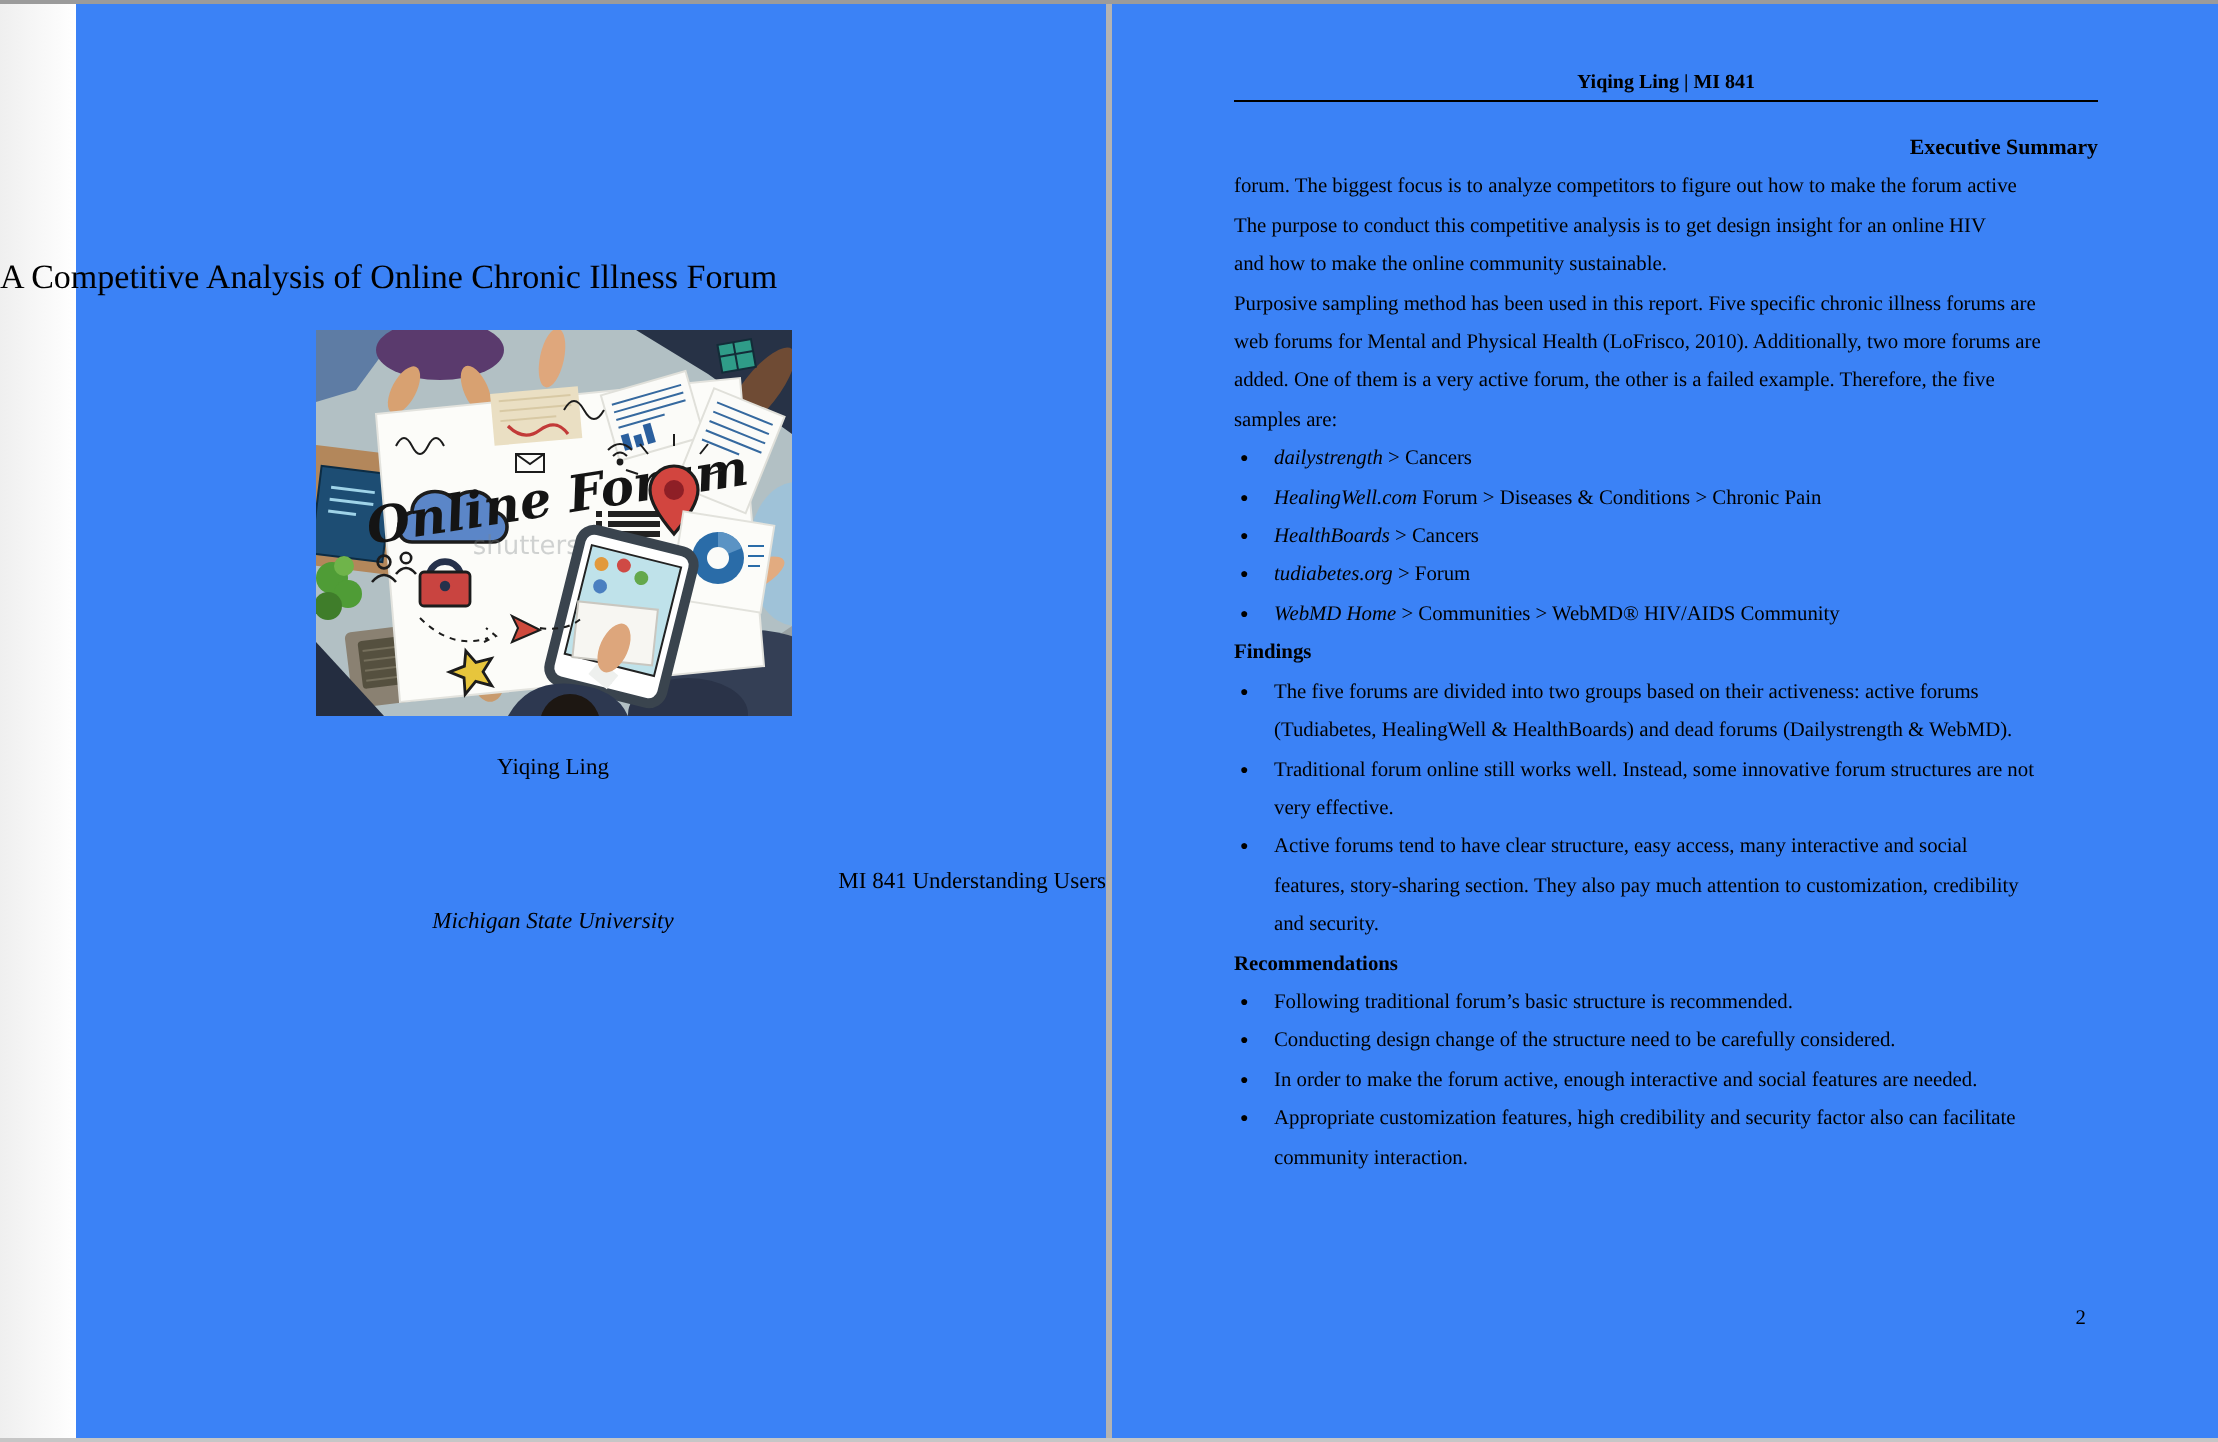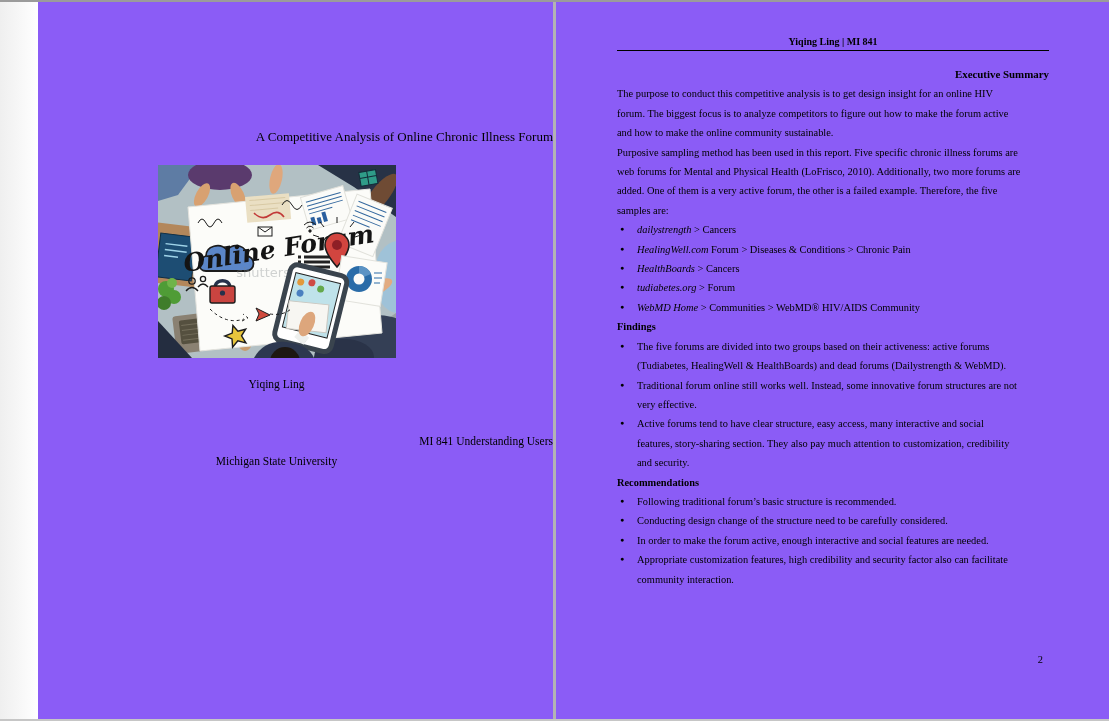--- a/index.html
+++ b/index.html
@@ -1,32 +1,32 @@
 <!DOCTYPE html>
 <html><head>
 <meta charset="utf-8">
 <style>
   html,body{margin:0;padding:0;background:#ffffff;}
   #stage{position:relative;width:1109px;height:721px;overflow:hidden;background:#ffffff;
          font-family:"Liberation Serif", serif;color:#000;}
   .edge-top{position:absolute;top:0;left:0;right:0;height:2px;background:#9b9b9b;}
   .edge-bottom{position:absolute;bottom:0;left:0;right:0;height:2px;background:#c6c6c6;}
   .divider{position:absolute;left:553px;top:0;bottom:0;width:3px;background:#b3b3b3;}
-  .page{position:absolute;top:2px;bottom:2px;background:#8b5cf6;}
+  .page{position:absolute;top:2px;bottom:2px;background:#3b82f6;}
   .page-left{left:0;width:553px;}
   .page-left::before{content:"";position:absolute;left:0;top:0;bottom:0;width:38px;
       background:linear-gradient(to right,#efefef,#ffffff);pointer-events:none;}
   .page-right{left:556px;right:0;}
   
-  .lp-title{position:absolute;top:127px;left:0;width:100%;text-align:right;
-      font-size:13px;white-space:nowrap;}
+  .lp-title{position:absolute;top:127px;left:0;width:100%;text-align:left;
+      font-size:17px;white-space:nowrap;}
   .lp-image{position:absolute;left:158px;top:163px;width:238px;height:193px;}
   .lp-author{position:absolute;top:376px;left:0;width:100%;text-align:center;font-size:11.5px;}
   .lp-course{position:absolute;top:433px;left:0;width:100%;text-align:right;font-size:11.5px;}
-  .lp-inst{position:absolute;top:453px;left:0;width:100%;text-align:center;font-size:11.5px;}
+  .lp-inst{position:absolute;top:453px;left:0;width:100%;text-align:center;font-size:11.5px;font-style:italic;}
   
   .rp-content{position:absolute;left:61px;top:33px;width:432px;
       font-size:10.4px;line-height:19.4px;}
   .rp-header{text-align:center;font-weight:bold;font-size:10px;line-height:14px;
       padding-bottom:1px;border-bottom:1.6px solid #000;}
   .rp-title{text-align:right;font-weight:bold;font-size:10.9px;margin-top:14px;line-height:19.4px;}
   .heading{font-weight:bold;white-space:nowrap;}
   .line{white-space:nowrap;}
   .bullet-row{display:flex;align-items:flex-start;}
   .bullet-marker{flex:0 0 20px;width:20px;font-size:7px;line-height:19.4px;padding-left:3px;box-sizing:border-box;}
@@ -183,22 +183,22 @@
   </div>
 
   <div class="divider"></div>
 
   <div class="page page-right">
     <div class="rp-content">
 
       <div class="rp-header">Yiqing Ling | MI 841</div>
       <div class="rp-title">Executive Summary</div>
 
+      <div class="line">forum. The biggest focus is to analyze competitors to figure out how to make the forum active</div>
       <div class="line">The purpose to conduct this competitive analysis is to get design insight for an online HIV</div>
-      <div class="line">forum. The biggest focus is to analyze competitors to figure out how to make the forum active</div>
       <div class="line">and how to make the online community sustainable.</div>
 
       <div class="line">Purposive sampling method has been used in this report. Five specific chronic illness forums are</div>
       <div class="line">web forums for Mental and Physical Health (LoFrisco, 2010). Additionally, two more forums are</div>
       <div class="line">added. One of them is a very active forum, the other is a failed example. Therefore, the five</div>
       <div class="line">samples are:</div>
 
       <div class="bullet-row">
         <span class="bullet-marker">●</span>
         <span class="bullet-text line"><span class="it">dailystrength</span><span> &gt; Cancers</span></span>

